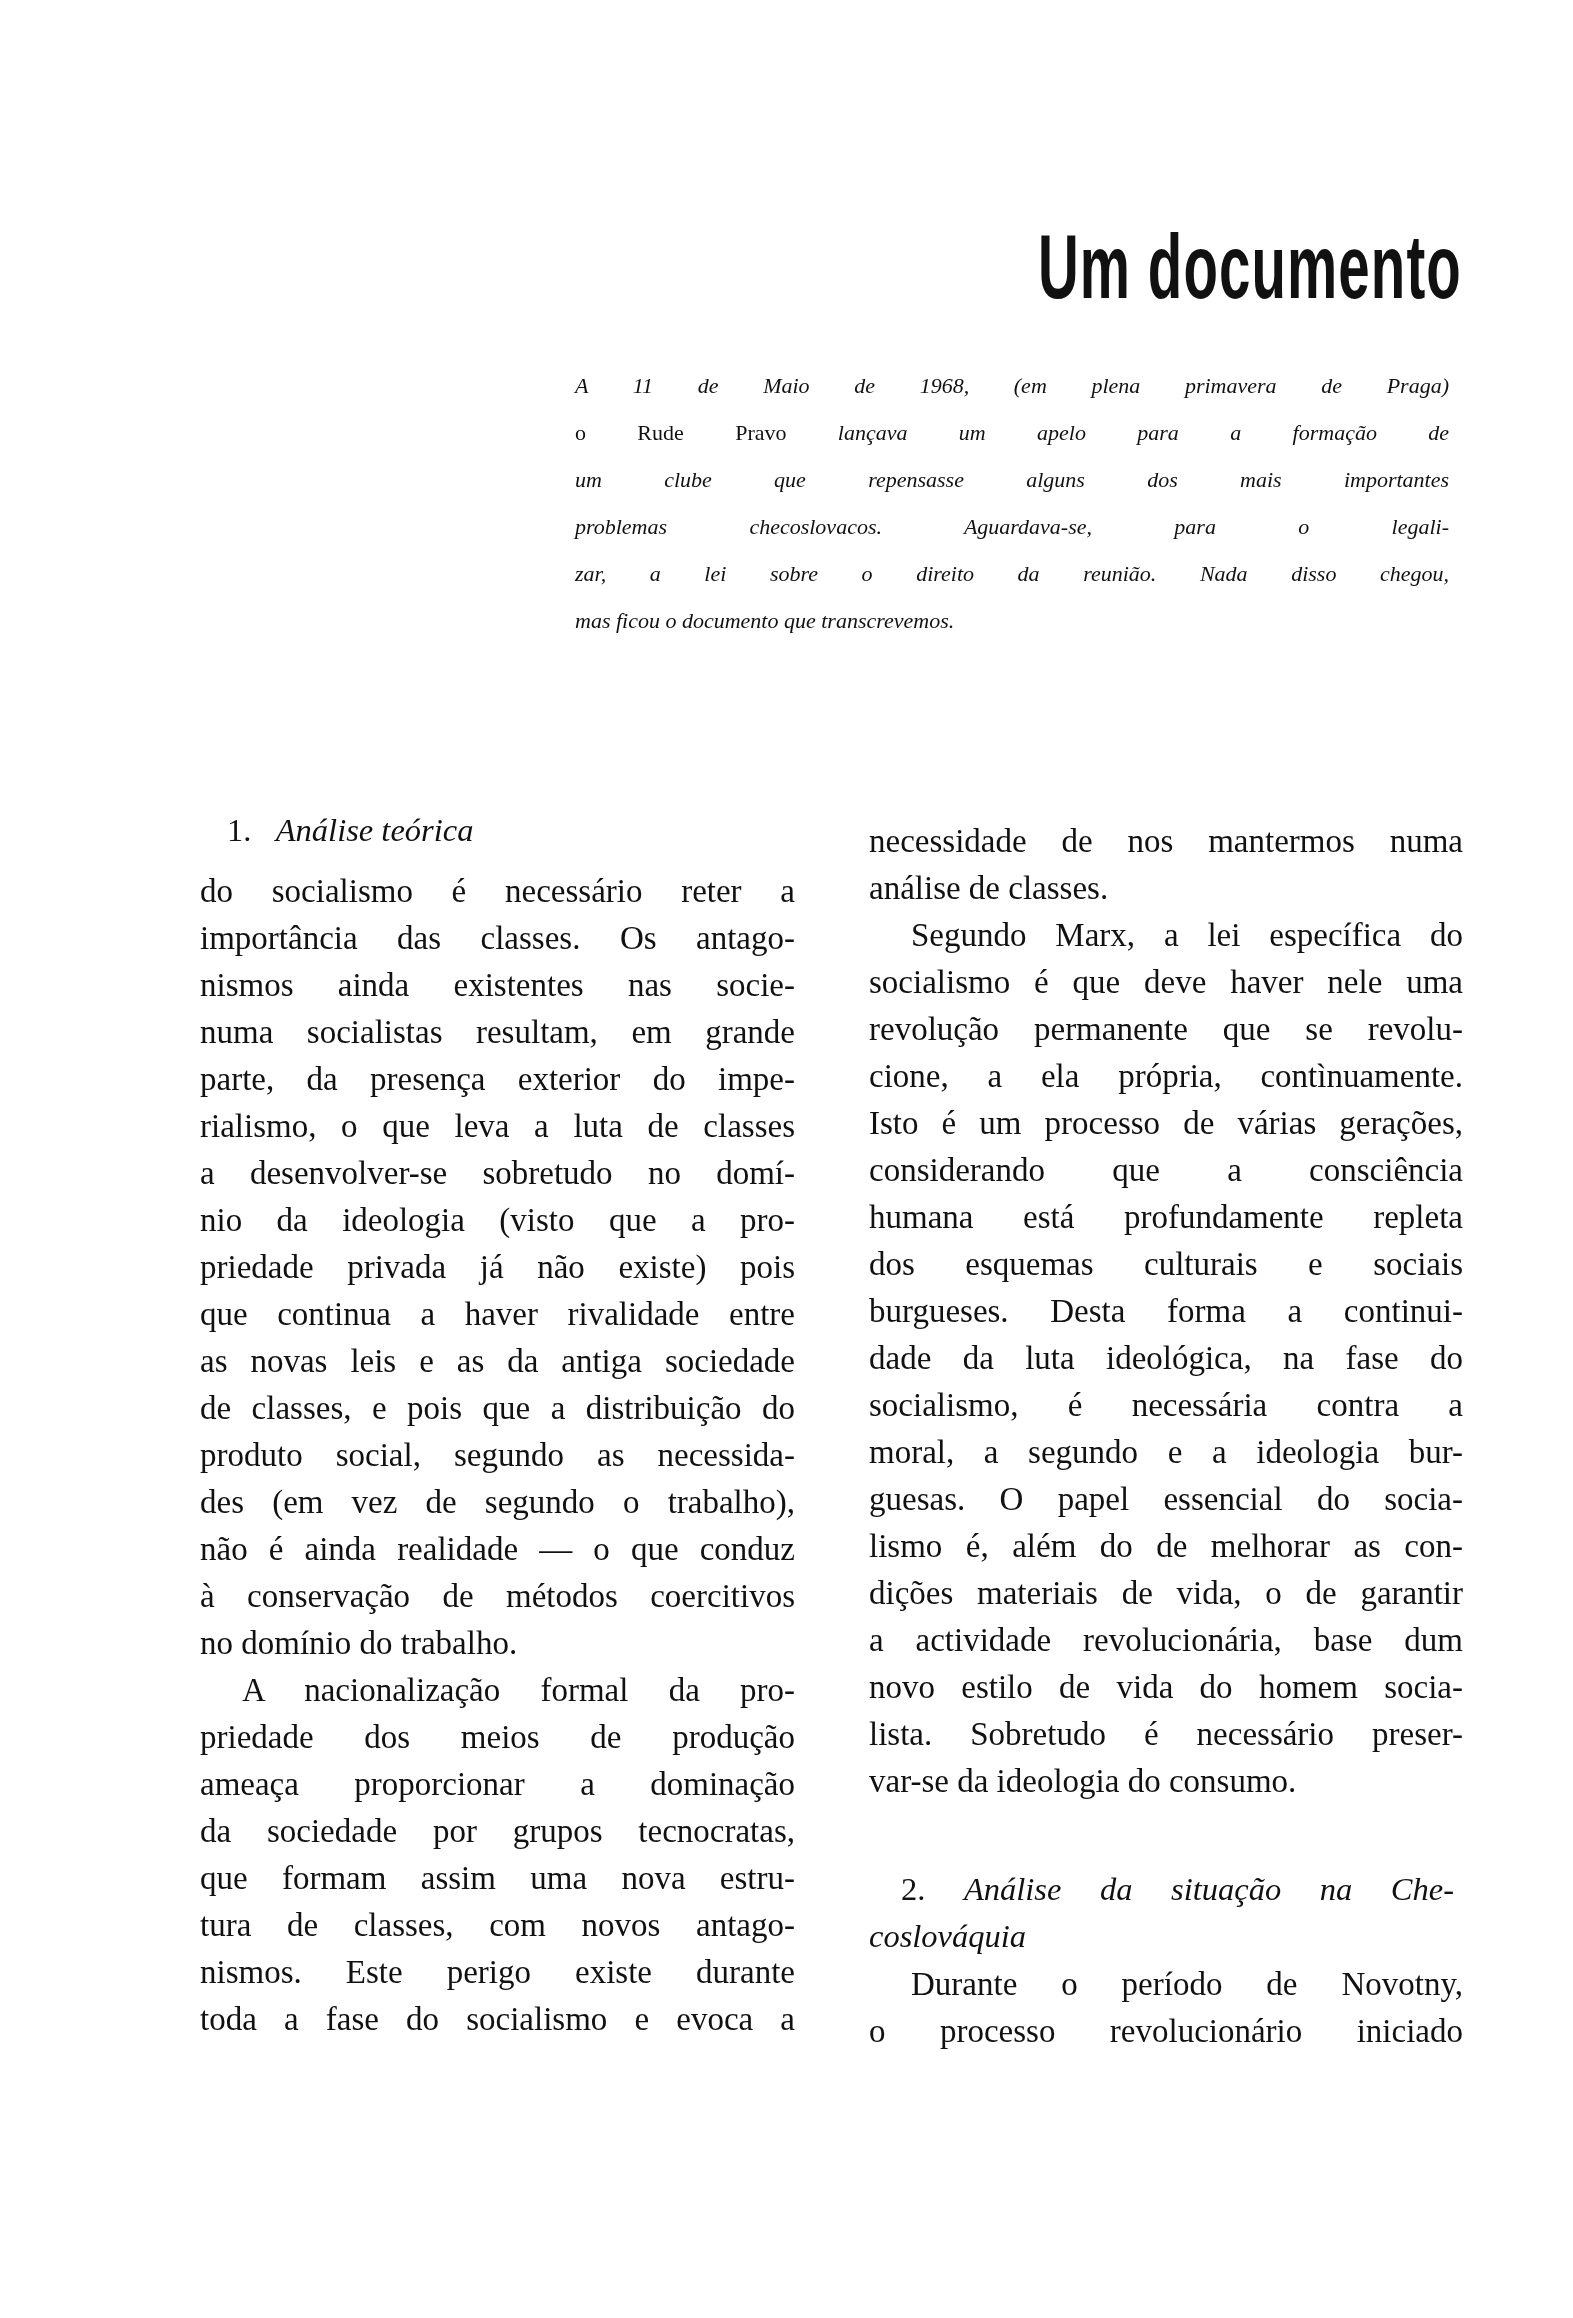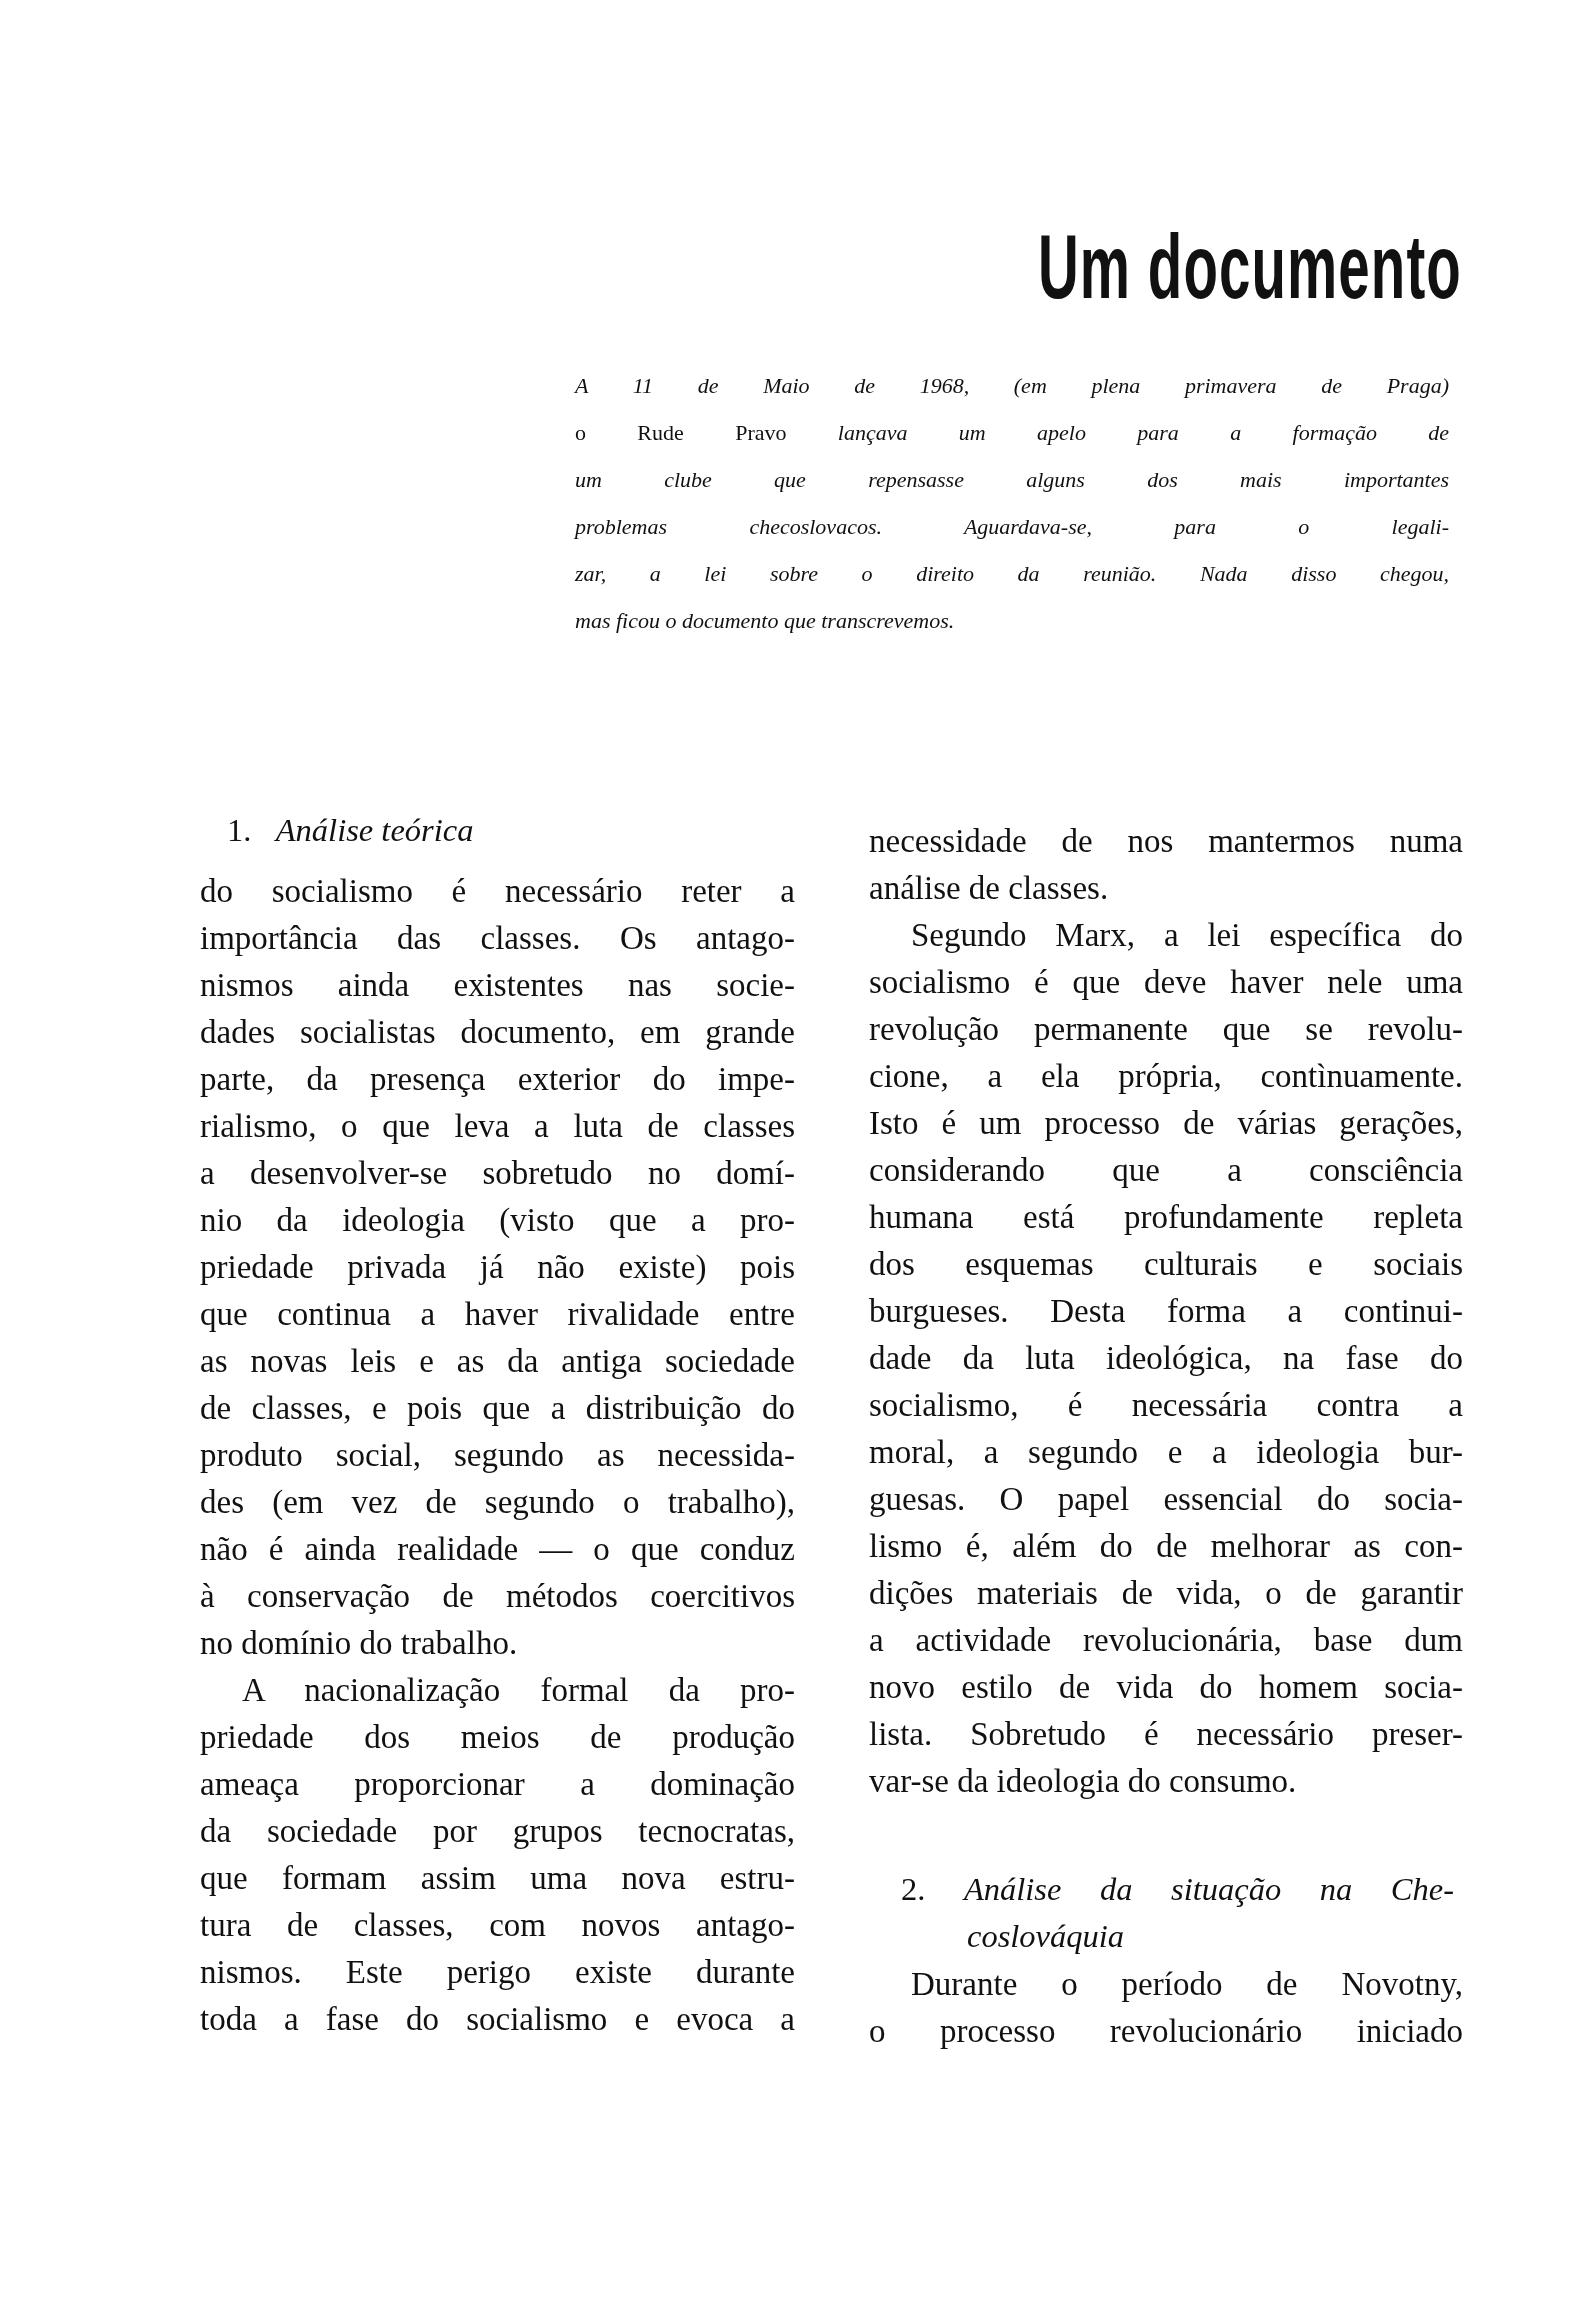--- a/index.html
+++ b/index.html
@@ -27,21 +27,21 @@
   .col-right { left: 869px; width: 594px; }
   .section-heading {
     position: absolute; font-family: "Liberation Serif", serif; font-size: 32.5px; line-height: 47px; white-space: nowrap;
   }
   .section-heading .num { font-style: normal; }
   .section-heading .txt { font-style: italic; }
   .indent { padding-left: 42px; }
   .block { position: absolute; }
   .sec2 { width: 594px; }
   .sec2 .row1 { display: flex; justify-content: space-between; width: 553px; margin-left: 32px; }
-  .sec2 .row2 { margin-left: 98px; font-style: italic; }
+  .sec2 .row2 { font-style: italic; }
 </style>
 </head>
 <body>
 
 <h1 class="title">Um documento</h1>
 
 <div class="intro">
   <span class="line"><span>A 11 de Maio de 1968, (em plena primavera de Praga)</span></span>
   <span class="line"><span class="roman">o Rude Pravo</span><span> lançava um apelo para a formação de</span></span>
   <span class="line"><span>um clube que repensasse alguns dos mais importantes</span></span>
@@ -51,21 +51,21 @@
 </div>
 
 <div class="section-heading" style="left:227px; top:771px;margin-top:36px;">
   <span class="num">1.</span>&nbsp;&nbsp;&nbsp;<span class="txt">Análise teórica</span>
 </div>
 
 <div class="col col-left block" style="top:868px;" id="left-col">
     <span class="line">do socialismo é necessário reter a</span>
     <span class="line">importância das classes. Os antago-</span>
     <span class="line">nismos ainda existentes nas socie-</span>
-    <span class="line">dades socialistas documento, em grande</span>
+    <span class="line">numa socialistas resultam, em grande</span>
     <span class="line">parte, da presença exterior do impe-</span>
     <span class="line">rialismo, o que leva a luta de classes</span>
     <span class="line">a desenvolver-se sobretudo no domí-</span>
     <span class="line">nio da ideologia (visto que a pro-</span>
     <span class="line">priedade privada já não existe) pois</span>
     <span class="line">que continua a haver rivalidade entre</span>
     <span class="line">as novas leis e as da antiga sociedade</span>
     <span class="line">de classes, e pois que a distribuição do</span>
     <span class="line">produto social, segundo as necessida-</span>
     <span class="line">des (em vez de segundo o trabalho),</span>

